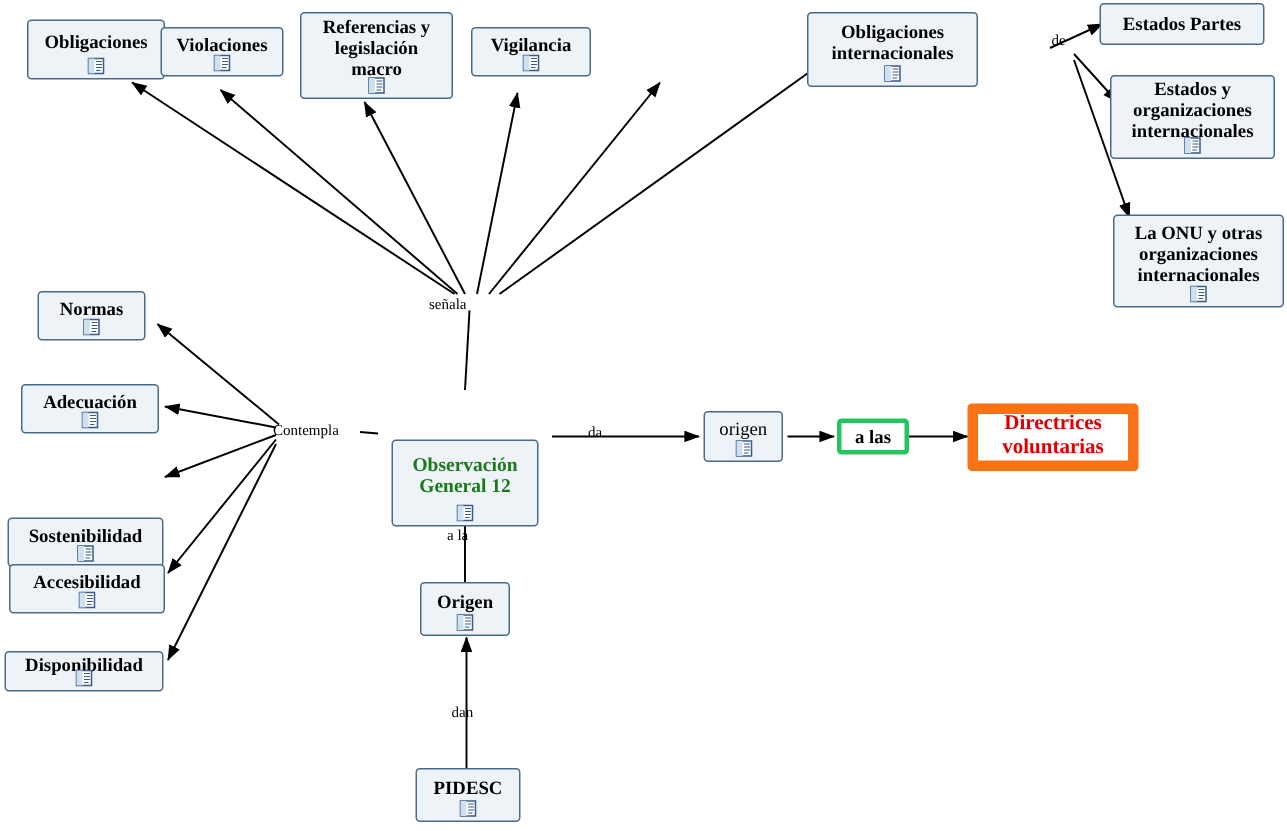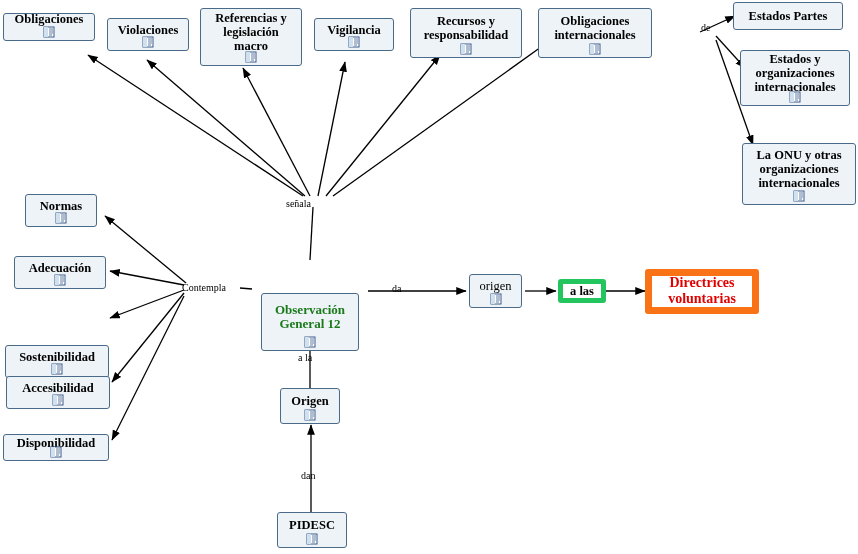--- a/index.html
+++ b/index.html
@@ -62,21 +62,21 @@
   .node.highlight {
     color: #e00000;
     background: #ffffff;
     border: 7px solid #f97316;
     font-size: 14px;
     line-height: 16px;
     padding-bottom: 5px;
   }
   .node.plain {
     background: #ffffff;
-    border: 5px solid #22c55e;
+    border: 3px solid #22c55e;
     padding-bottom: 5px;
   }
   .linklabel {
     position: absolute;
     font-family: "Liberation Serif", serif;
     font-size: 10px;
     color: #000000;
     background: transparent;
     white-space: nowrap;
   }
@@ -119,21 +119,21 @@
       <path d="M184,293 L112,382"></path>
       <path d="M184,296 L112,440"></path>
 
       <path d="M252,289 L240,288" marker-end="none"></path>
 
       <path d="M310,390 L310,325"></path>
       <path d="M311,512 L311,425"></path>
     </g>
   </svg>
 
-  <div class="node" style="left:3px; top:13px; width:92px; height:28px;justify-content:flex-end;">
+  <div class="node" style="left:18px; top:13px; width:92px; height:40px;">
     <span class="label">Obligaciones</span>
     <svg class="doc-icon" viewBox="0 0 12 12">
         <rect x="1" y="1" width="10" height="10" fill="#ffffff" stroke="#3a5a8a" stroke-width="1"></rect>
         <rect x="1" y="1" width="4" height="10" fill="#cfe0ef" stroke="none"></rect>
         <path d="M6 3 H10 M6 5 H10 M6 7 H10 M6 9 H9" stroke="#3a5a8a" stroke-width="0.8"></path>
       </svg>
   </div>
 
   <div class="node" style="left:107px; top:18px; width:82px; height:33px;">
     <span class="label">Violaciones</span>
@@ -155,28 +155,20 @@
 
   <div class="node" style="left:314px; top:18px; width:80px; height:33px;">
     <span class="label">Vigilancia</span>
     <svg class="doc-icon" viewBox="0 0 12 12">
         <rect x="1" y="1" width="10" height="10" fill="#ffffff" stroke="#3a5a8a" stroke-width="1"></rect>
         <rect x="1" y="1" width="4" height="10" fill="#cfe0ef" stroke="none"></rect>
         <path d="M6 3 H10 M6 5 H10 M6 7 H10 M6 9 H9" stroke="#3a5a8a" stroke-width="0.8"></path>
       </svg>
   </div>
 
-  <div class="node" style="left:410px; top:8px; width:112px; height:50px;">
-    <span class="label">Recursos y responsabilidad</span>
-    <svg class="doc-icon" viewBox="0 0 12 12">
-        <rect x="1" y="1" width="10" height="10" fill="#ffffff" stroke="#3a5a8a" stroke-width="1"></rect>
-        <rect x="1" y="1" width="4" height="10" fill="#cfe0ef" stroke="none"></rect>
-        <path d="M6 3 H10 M6 5 H10 M6 7 H10 M6 9 H9" stroke="#3a5a8a" stroke-width="0.8"></path>
-      </svg>
-  </div>
 
   <div class="node" style="left:538px; top:8px; width:114px; height:50px;">
     <span class="label">Obligaciones internacionales</span>
     <svg class="doc-icon" viewBox="0 0 12 12">
         <rect x="1" y="1" width="10" height="10" fill="#ffffff" stroke="#3a5a8a" stroke-width="1"></rect>
         <rect x="1" y="1" width="4" height="10" fill="#cfe0ef" stroke="none"></rect>
         <path d="M6 3 H10 M6 5 H10 M6 7 H10 M6 9 H9" stroke="#3a5a8a" stroke-width="0.8"></path>
       </svg>
   </div>
 

